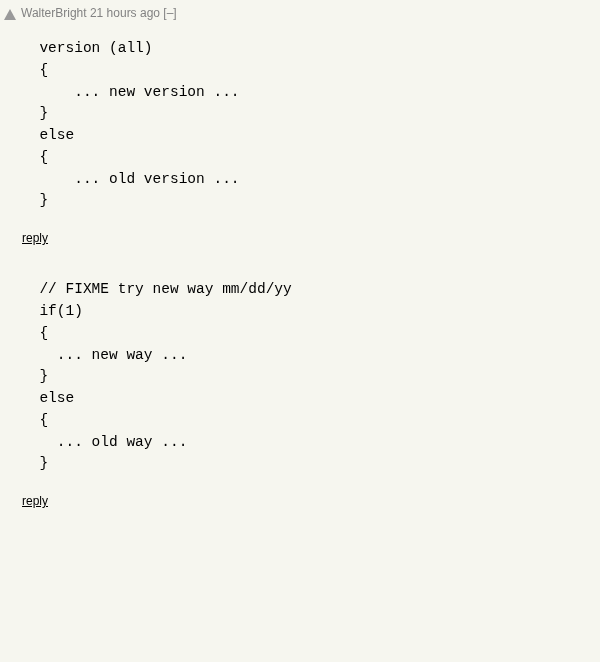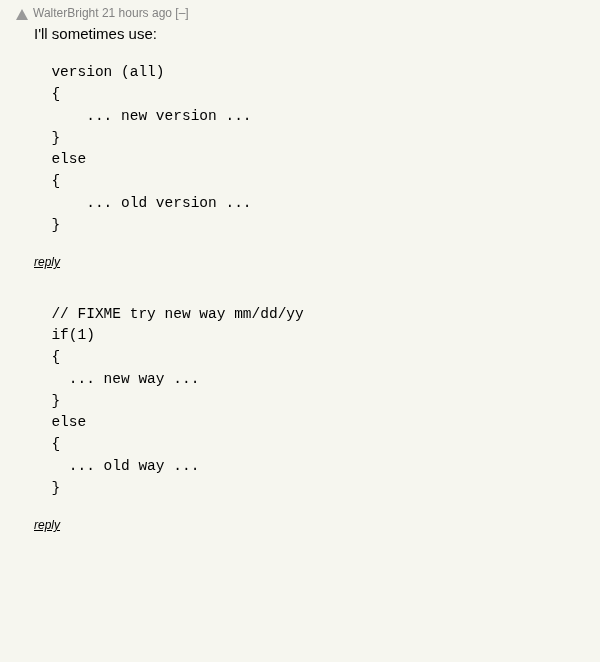--- a/index.html
+++ b/index.html
@@ -8,21 +8,21 @@
     body {
       margin: 0;
       padding: 0;
       background: #f6f6ef;
       font-family: Verdana, Geneva, sans-serif;
       font-size: 14px;
       color: #000;
       width: 600px;
     }
     .comment {
-      padding: 6px 10px 8px 16px;
+      padding: 6px 10px 8px 4px;
     }
     .comment-header {
       display: flex;
       align-items: flex-start;
       gap: 5px;
       margin-bottom: 2px;
     }
     .upvote {
       width: 0;
       height: 0;
@@ -68,37 +68,35 @@
     .inline-code {
       font-family: Consolas, "Courier New", monospace;
     }
     .reply {
       font-size: 12px;
       text-decoration: underline;
       color: #000;
       cursor: pointer;
       display: inline-block;
       margin-top: 4px;
-      font-style: italic;
     }
   </style>
 </head>
 <body>
 
 <div class="comment">
   <div class="comment-header">
     <div class="upvote"></div>
     <div class="meta">
       <a class="username" href="#">WalterBright</a>
       <span class="age">21 hours ago</span>
       <span class="toggle">[–]</span>
     </div>
   </div>
   <div class="comment-body">
-    <p>I'll sometimes use:</p>
     <div class="code-block">  version (all)
   {
       ... new version ...
   }
   else
   {
       ... old version ...
   }</div>
     <span class="reply">reply</span>
   </div>

